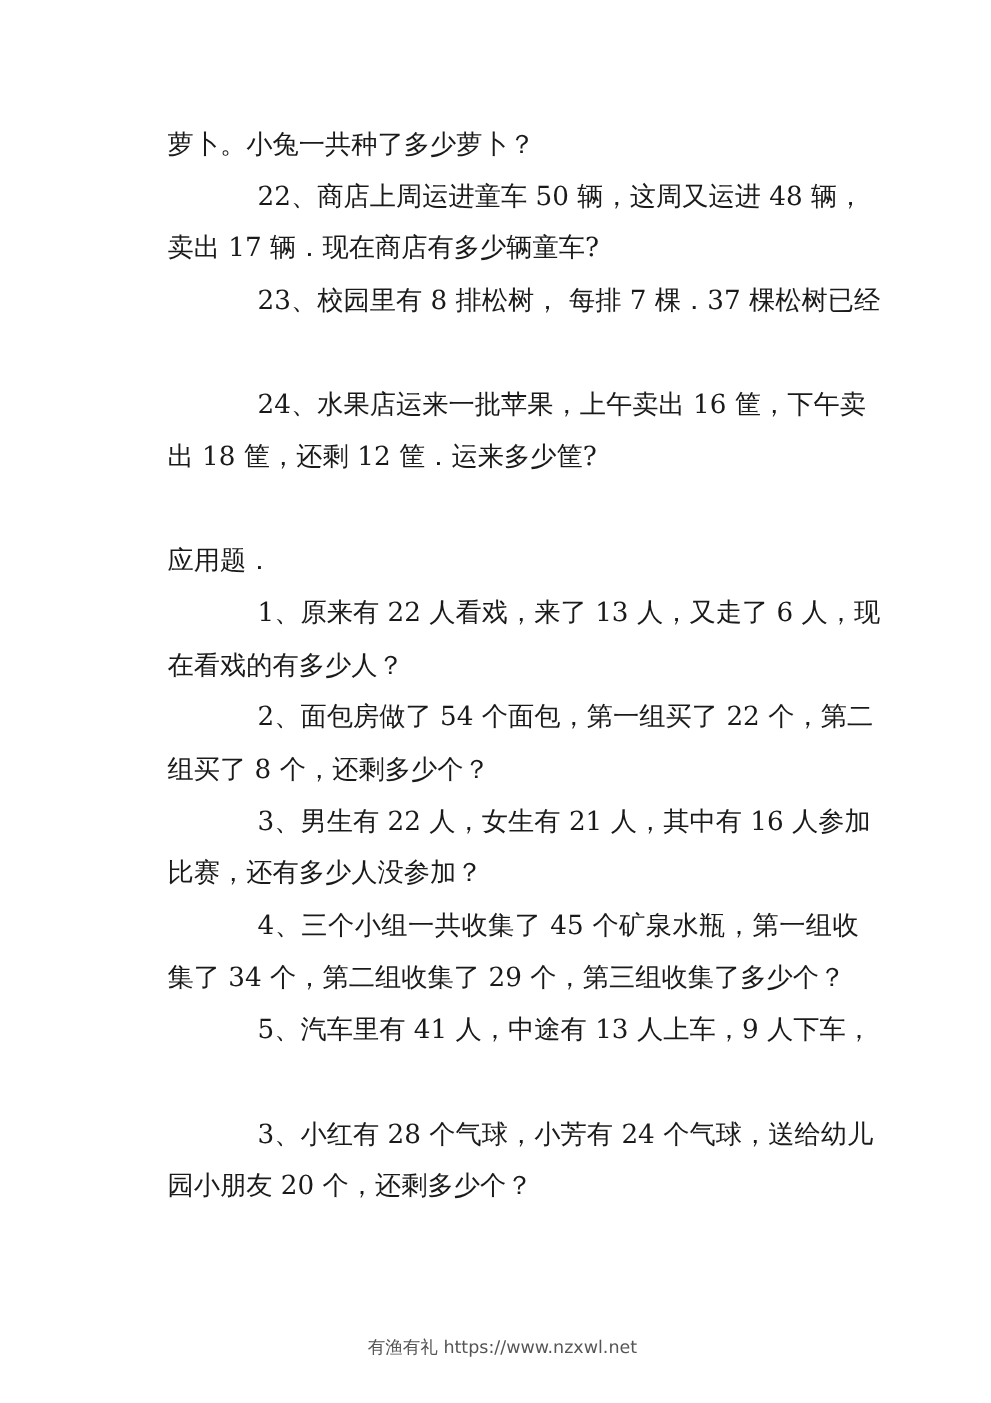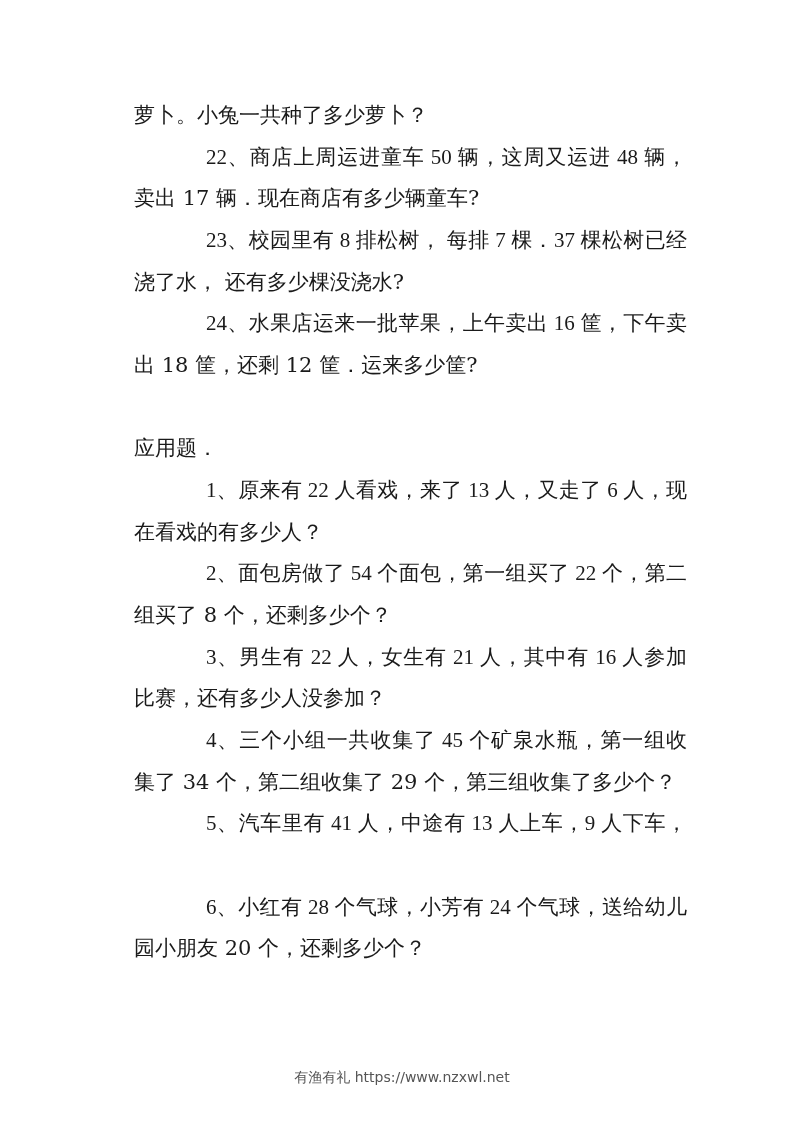--- a/index.html
+++ b/index.html
@@ -10,46 +10,45 @@
     color: #1a1a1a;
   }
   .page { position: absolute; left: 16px; top: 0; width: 793px; height: 1122px; }
   .line {
     position: absolute; left: 118px; width: 553px;
     height: 30px; line-height: 30px;
     font-size: 21px;
     white-space: nowrap;
     text-align: justify; text-align-last: justify;
   }
-  .line.indent { left: 190px; width: 481px; font-family: Liberation Serif, serif; }
+  .line.indent { left: 190px; width: 481px; }
   .line.last { text-align-last: left; }
   .footer {
     position: absolute; left: 0; width: 772px; top: 1069px;
     text-align: center; font-family: "DejaVu Sans", "Liberation Sans", sans-serif;
     font-size: 14px; color: #555555;
   }
 </style>
 </head>
 <body>
 
 <div class="page">
   <div class="line last" style="top:100px">萝卜。小兔一共种了多少萝卜？</div>
   <div class="line indent" style="top:142px">22、商店上周运进童车 50 辆，这周又运进 48 辆，</div>
   <div class="line last" style="top:183px">卖出 17 辆．现在商店有多少辆童车?</div>
   <div class="line indent" style="top:225px">23、校园里有 8 排松树， 每排 7 棵．37 棵松树已经</div>
-  <div class="line last" style="top:267px">浇了水， 还有多少棵没浇水?</div>
   <div class="line indent" style="top:308px">24、水果店运来一批苹果，上午卖出 16 筐，下午卖</div>
   <div class="line last" style="top:350px">出 18 筐，还剩 12 筐．运来多少筐?</div>
   <div class="line last" style="top:433px">应用题．</div>
   <div class="line indent" style="top:475px">1、原来有 22 人看戏，来了 13 人，又走了 6 人，现</div>
   <div class="line last" style="top:517px">在看戏的有多少人？</div>
   <div class="line indent" style="top:558px">2、面包房做了 54 个面包，第一组买了 22 个，第二</div>
   <div class="line last" style="top:600px">组买了 8 个，还剩多少个？</div>
   <div class="line indent" style="top:642px">3、男生有 22 人，女生有 21 人，其中有 16 人参加</div>
   <div class="line last" style="top:683px">比赛，还有多少人没参加？</div>
   <div class="line indent" style="top:725px">4、三个小组一共收集了 45 个矿泉水瓶，第一组收</div>
   <div class="line last" style="top:767px">集了 34 个，第二组收集了 29 个，第三组收集了多少个？</div>
   <div class="line indent" style="top:808px">5、汽车里有 41 人，中途有 13 人上车，9 人下车，</div>
-  <div class="line indent" style="top:892px">6、小红有 28 个气球，小芳有 24 个气球，送给幼儿</div>
+  <div class="line indent" style="top:892px">3、小红有 28 个气球，小芳有 24 个气球，送给幼儿</div>
   <div class="line last" style="top:933px">园小朋友 20 个，还剩多少个？</div>
 
   <div class="footer">有渔有礼 https://www.nzxwl.net</div>
 </div>
 
 </body></html>

